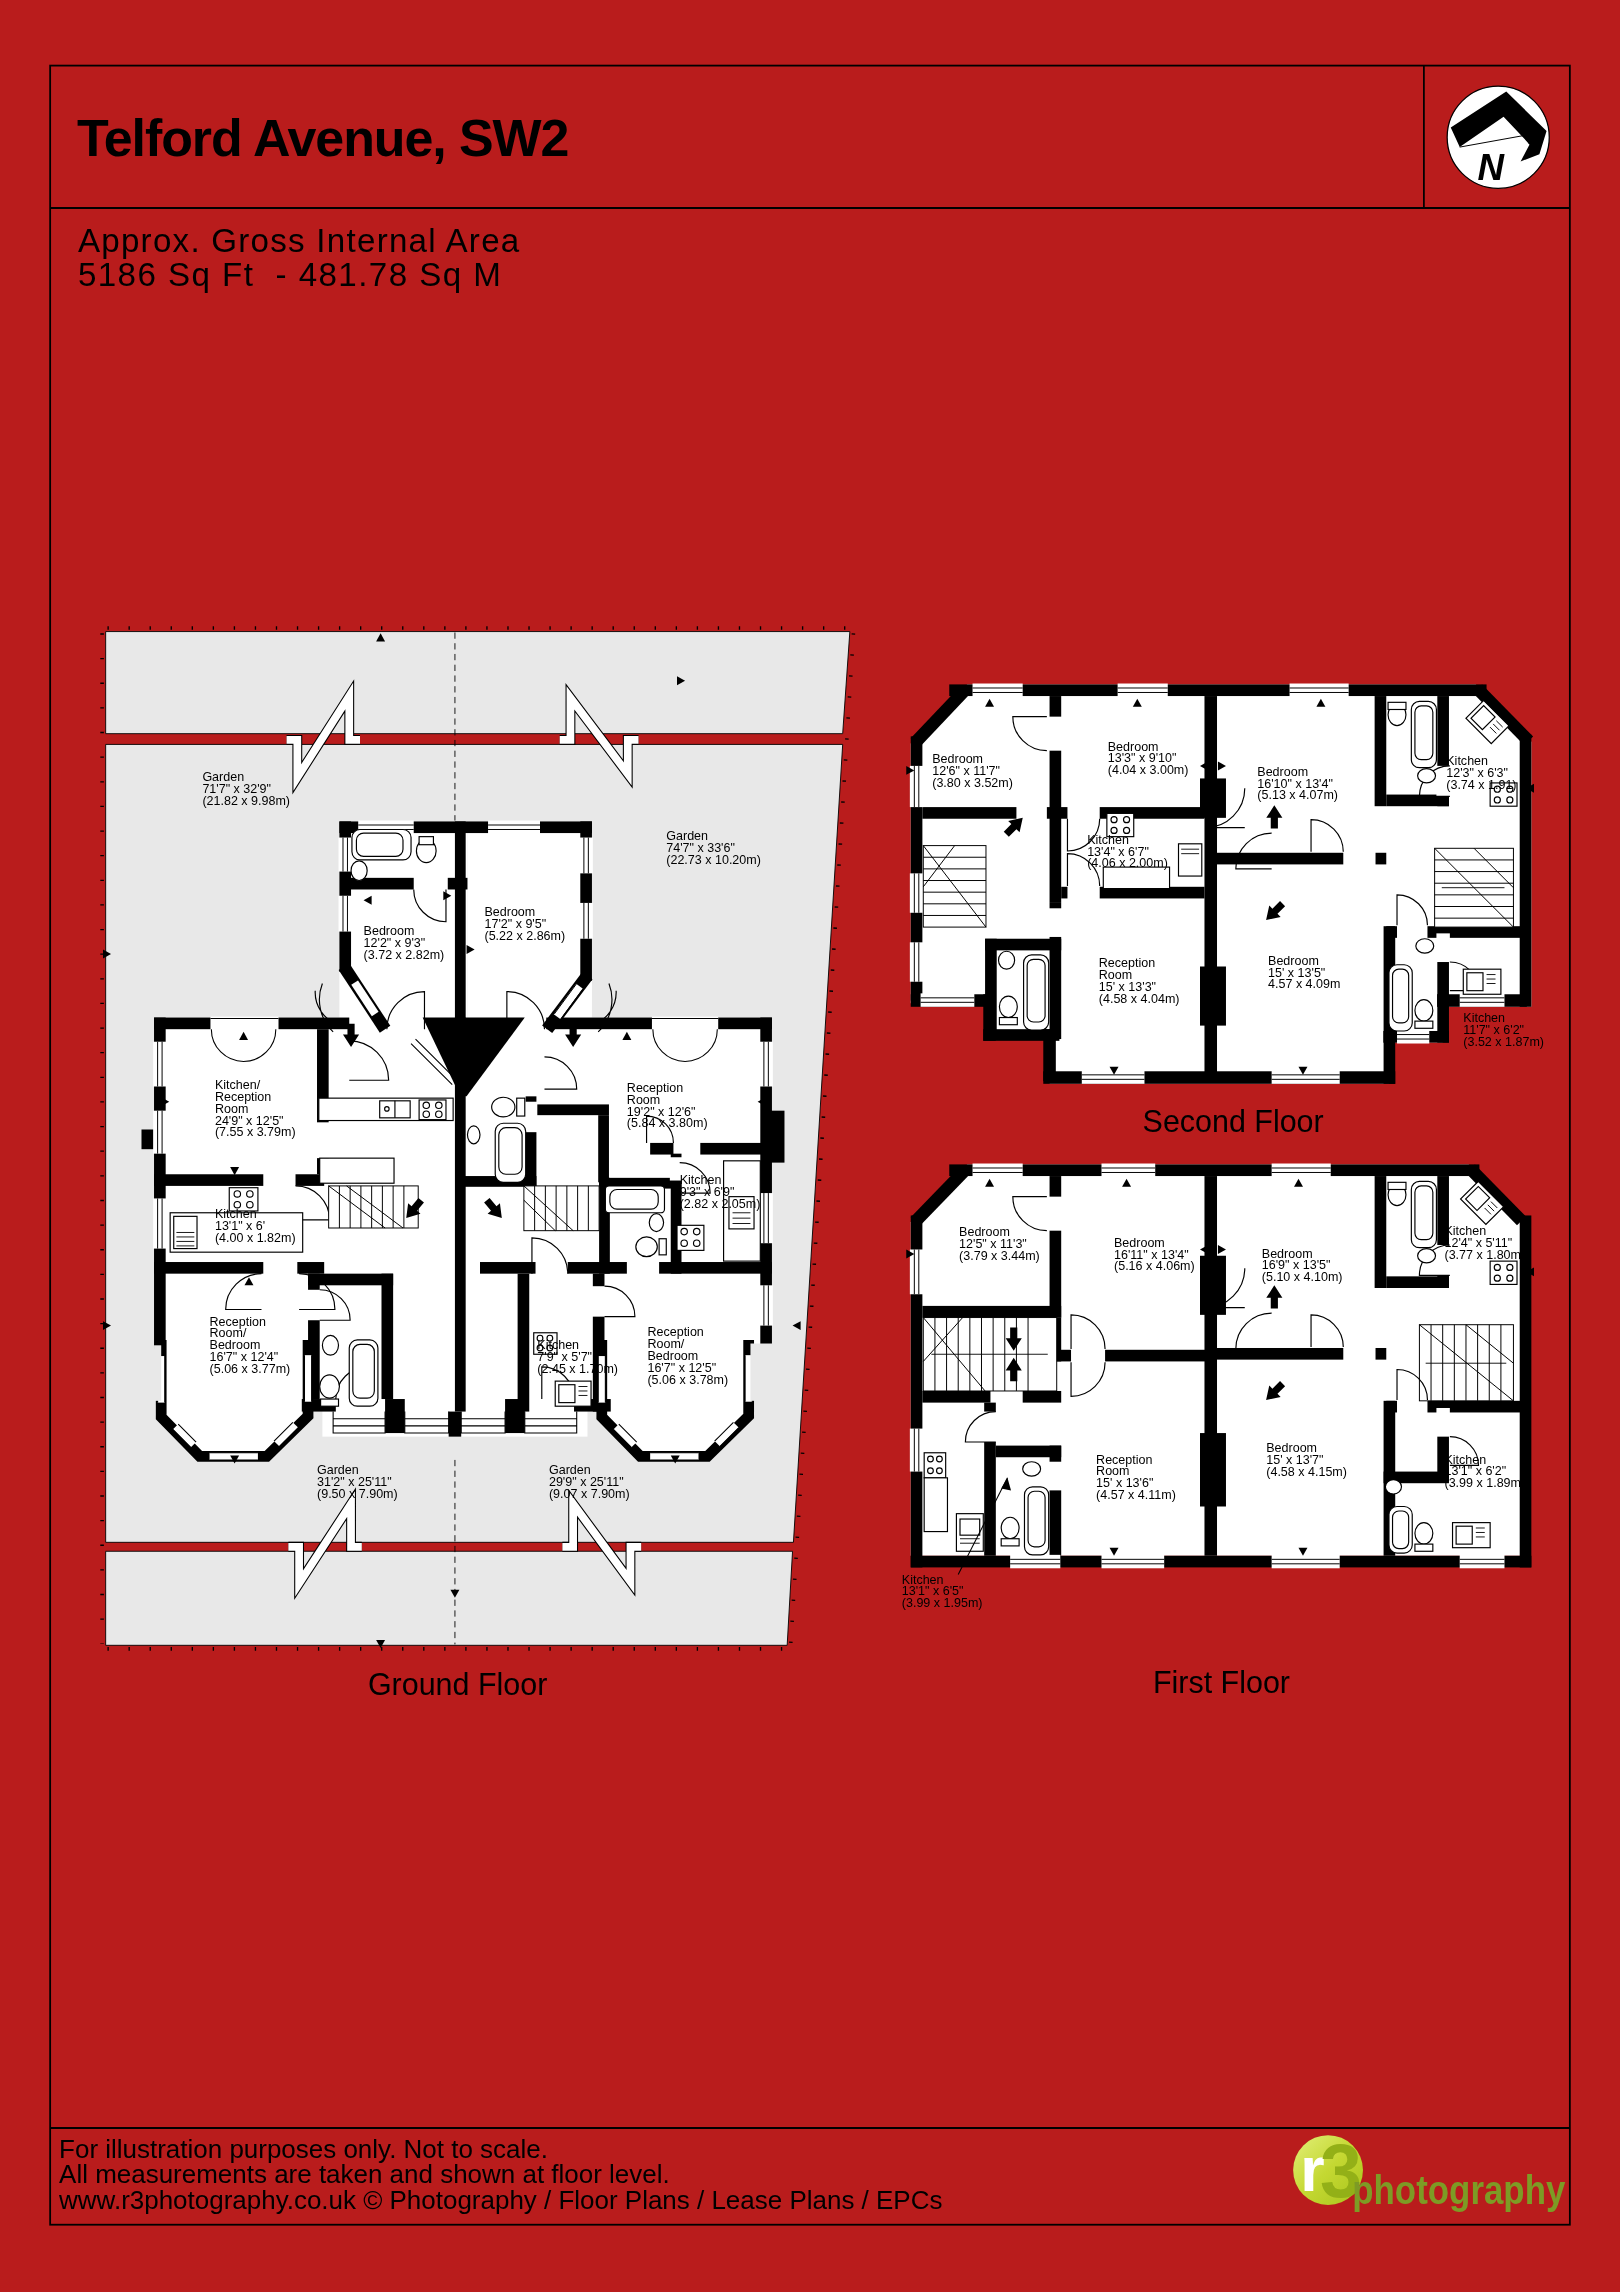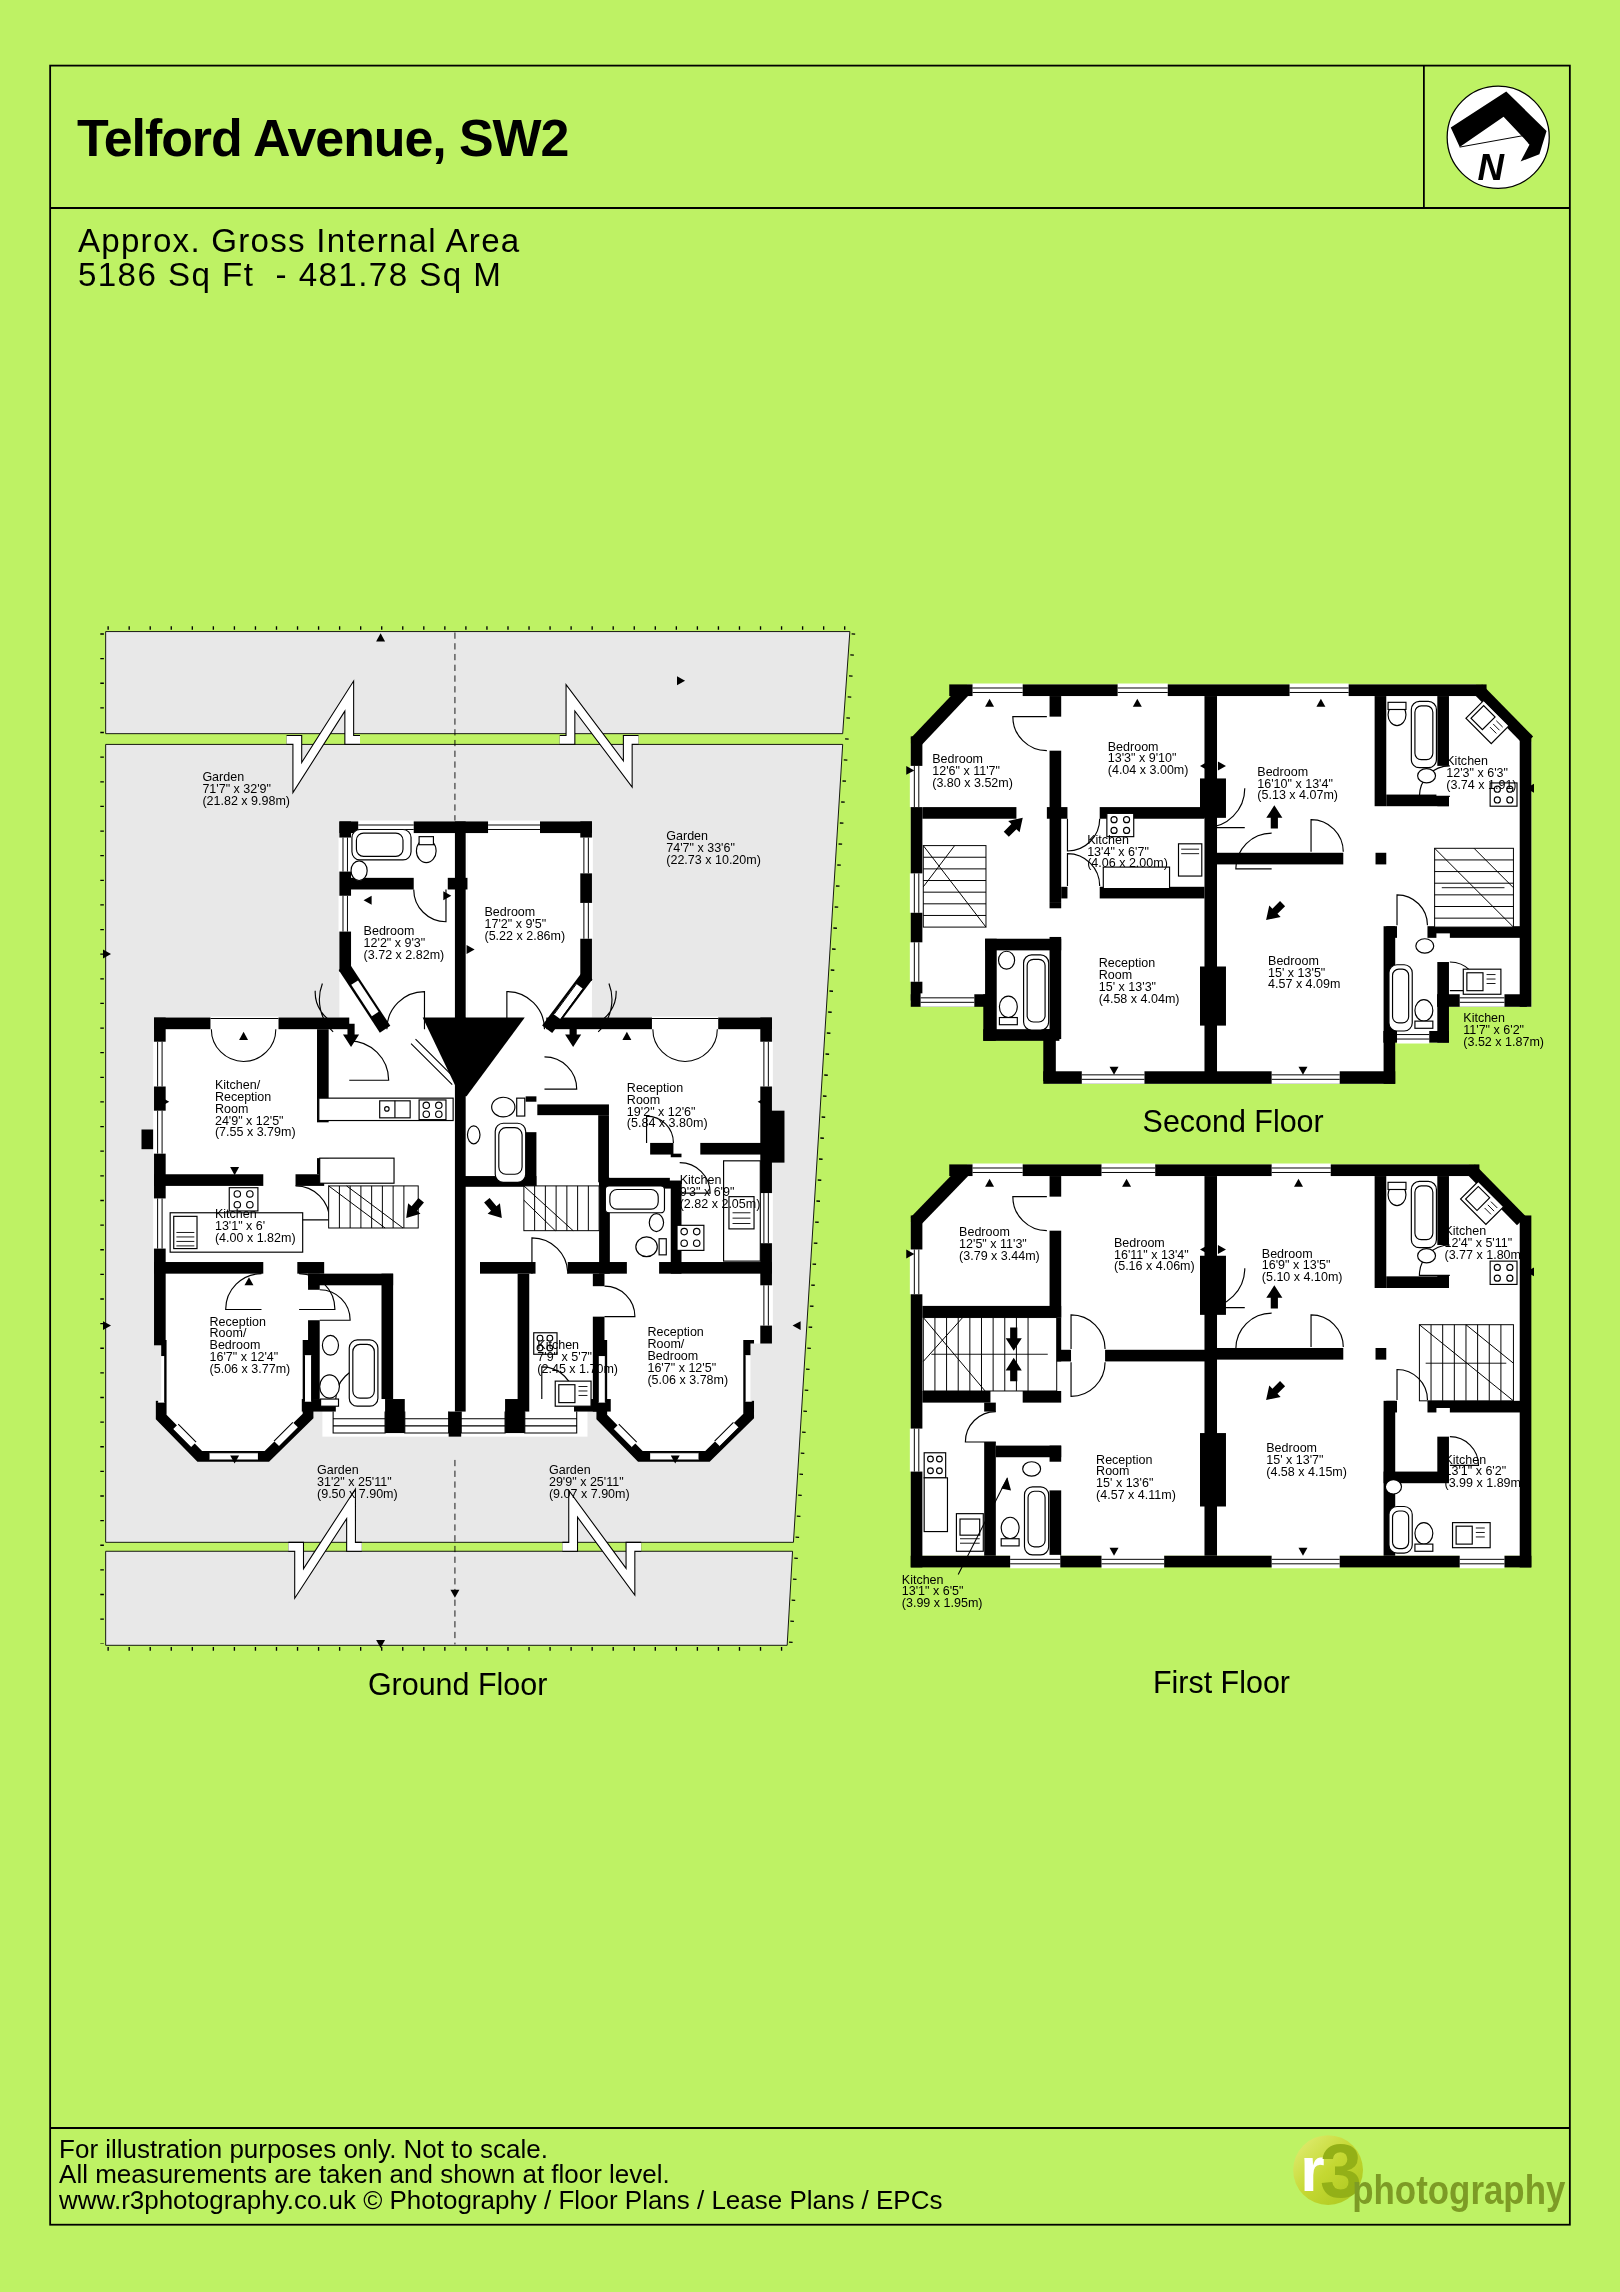--- a/index.html
+++ b/index.html
@@ -1,16 +1,16 @@
 <!DOCTYPE html>
 <html style="font-size:14.3px"><head>
 <meta charset="utf-8">
 <style>
 html,body{margin:0;padding:0;background:#fff;}
-#page{position:relative;width:1620px;height:2293px;background:#bef264;font-family:"Liberation Sans",sans-serif;}
+#page{position:relative;width:1620px;height:2293px;background:#b91c1c;font-family:"Liberation Sans",sans-serif;}
 svg{position:absolute;left:0;top:0;}
 text{font-family:"Liberation Sans",sans-serif;}
 .rl{font-size:14px;}
 .gl{font-size:14px;}
 .ft{font-size:34px;}
 </style>
 </head>
 <body>
 <div id="page">
 <svg width="1620" height="2293" viewBox="0 0 1809 2560">

